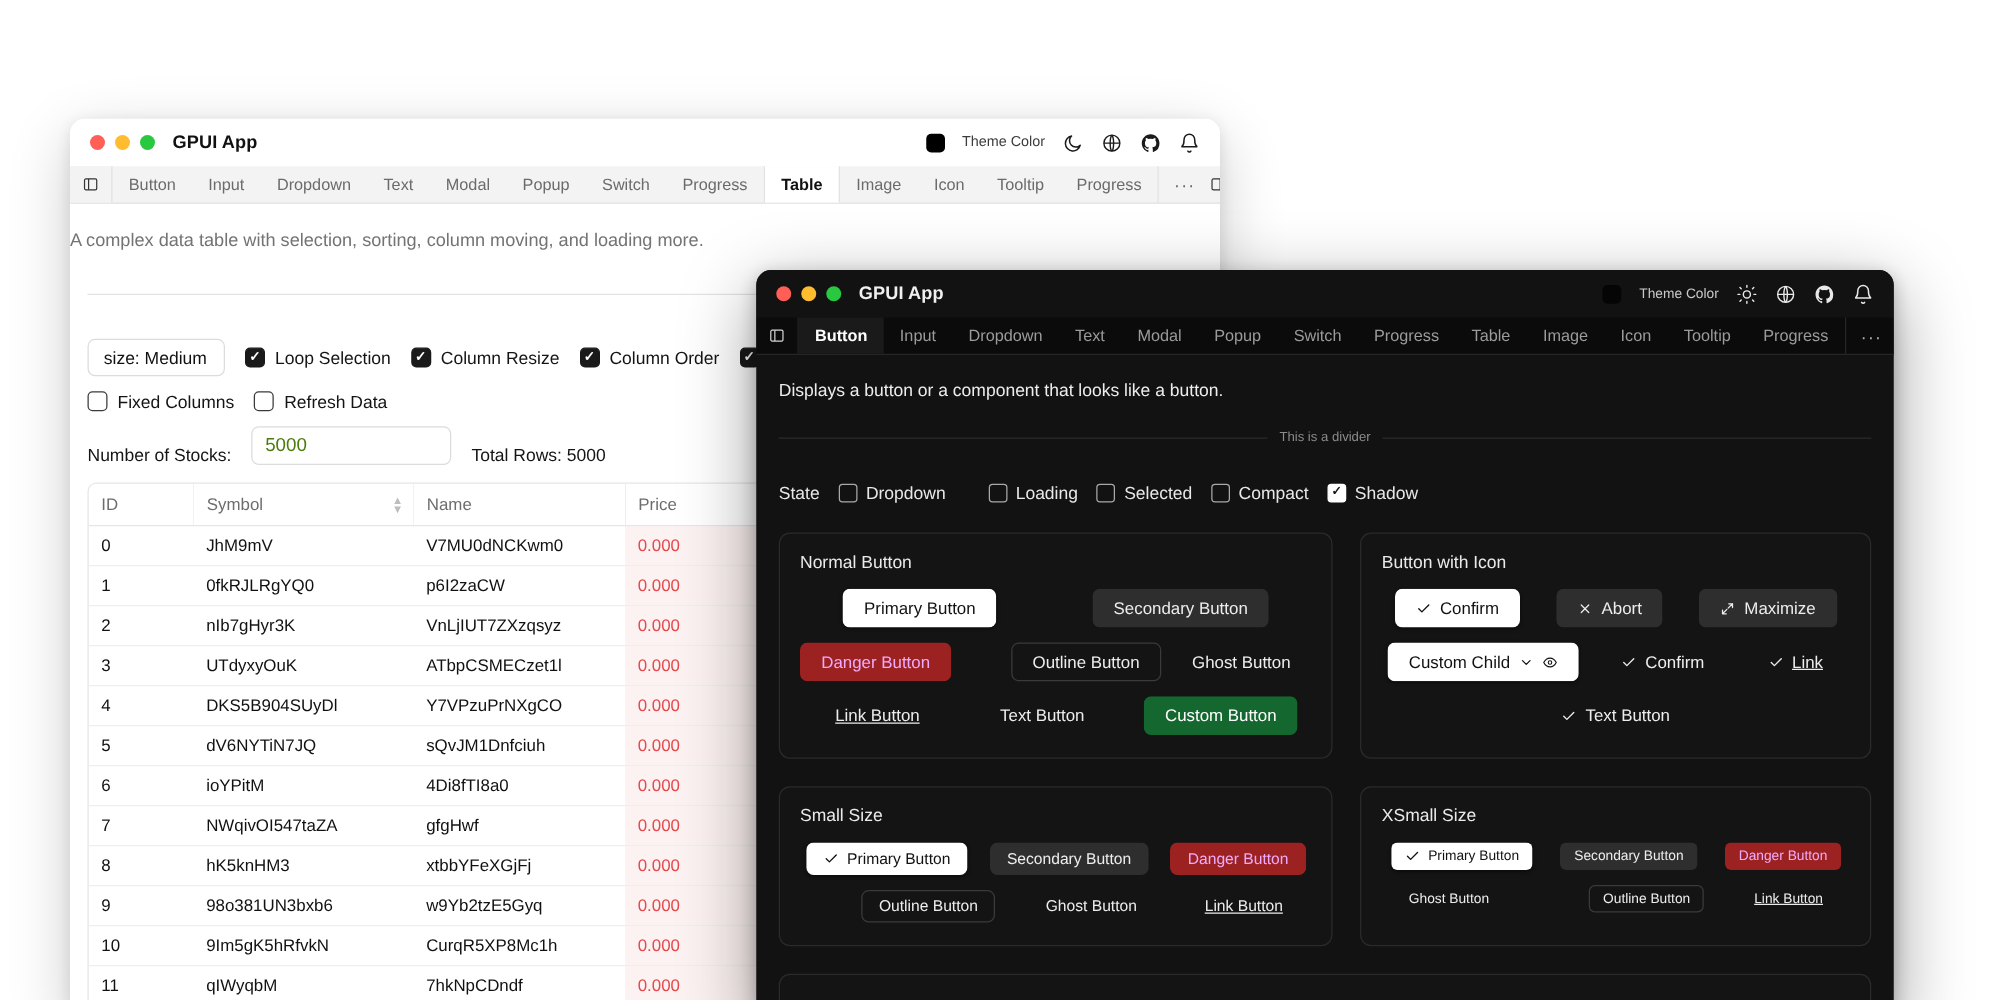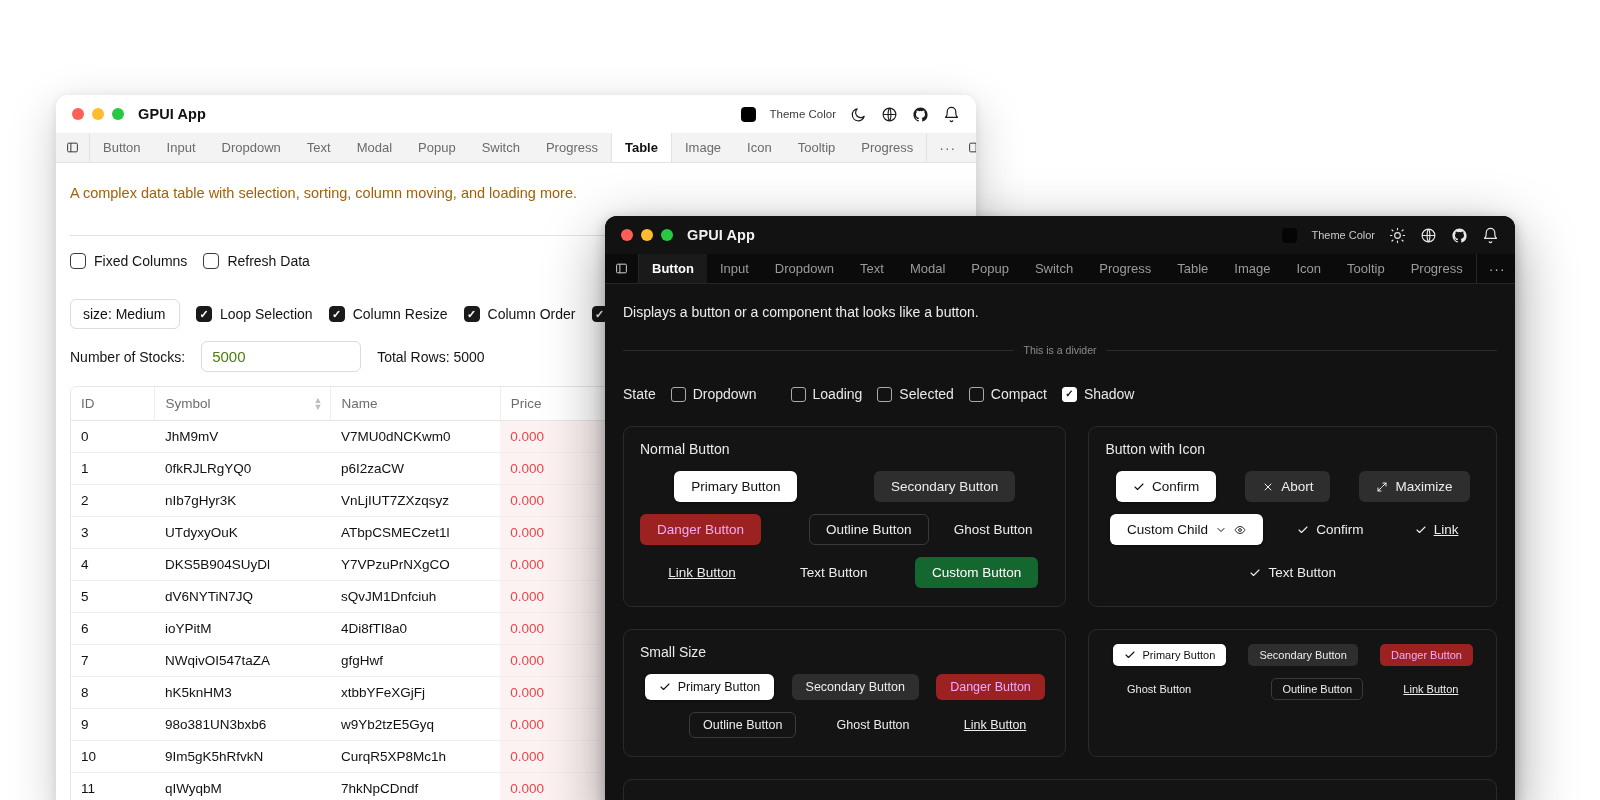--- a/index.html
+++ b/index.html
@@ -45,30 +45,30 @@
   #light-window .theme-label { color: #3c3c3c; }
   #light-window .ico { color: #1b1b1b; }
   #light-window .tabbar { background: #f3f3f3; border-bottom: 1px solid #e2e2e2; color: #6b6b6b; }
   #light-window .tabbar .side-btn { color: #333; border-right: 1px solid #e2e2e2; background:#f3f3f3; }
   #light-window .tab.active { background: #ffffff; color: #111; border-left: 1px solid #e2e2e2; border-right: 1px solid #e2e2e2; }
   #light-window .tab-more { color: #666; border-left: 1px solid #e2e2e2; }
   #light-window .tab-end { display:flex; align-items:center; justify-content:center; width:30px; color:#333; }
   #light-window .tab-end svg { width: 13px; height: 13px; }
 
   .l-body { padding: 22px 0 0 0; }
-  .l-desc { font-size: 14.5px; color: #a16207; padding: 0 14px; }
+  .l-desc { font-size: 14.5px; color: #737373; padding: 0 0; }
   .divider { display: flex; align-items: center; margin: 28px 14px 0 14px; }
   .divider .line { flex: 1; height: 1px; background: #e3e3e3; }
   .divider .line.short { flex: 0 0 60px; }
   .divider .dtext { font-size: 11px; color: #9a9a9a; padding: 0 10px; }
 
   .ctrl-row { display: flex; align-items: center; gap: 16px; padding: 0 14px; }
   .ctrl-row.r1 { margin-top: 30px; }
   .ctrl-row.r2 { margin-top: 12px; }
-  .ctrl-row.r3 { margin-top: 12px; }
+  .ctrl-row.r3 { margin-top: 12px; align-items: flex-end; }
   .select-box {
     border: 1px solid #dcdcdc; border-radius: 6px; padding: 6px 12px;
     font-size: 14px; color: #111; background: #fff; min-width: 110px;
   }
   .cb-wrap { display: flex; align-items: center; gap: 8px; font-size: 14px; color: #141414; white-space: nowrap; }
   .cbox { width: 16px; height: 16px; border-radius: 4px; border: 1.5px solid #3a3a3a;
           display: inline-flex; align-items: center; justify-content: center; background: #fff; flex: 0 0 16px; }
   .cbox.on { background: #1a1a1a; border-color: #1a1a1a; }
   .cbox.on::after { content: "✓"; color: #fff; font-size: 11px; line-height: 1; font-weight: 700; }
   .num-input { border: 1px solid #dcdcdc; border-radius: 6px; padding: 6px 10px; width: 160px;
@@ -245,51 +245,51 @@
 
     <div class="l-body">
       <div class="l-desc">A complex data table with selection, sorting, column moving, and loading more.</div>
 
       <div class="divider">
         <div class="line"></div>
         <div class="dtext">This is a divider</div>
         <div class="line short"></div>
       </div>
 
-      <div class="ctrl-row r2">
-        <div id="light-cb2" style="display:flex; gap:16px;">
-            <div class="cb-wrap">
-              <span class="cbox"></span>
-              <span>Fixed Columns</span>
-            </div>
-            <div class="cb-wrap">
-              <span class="cbox"></span>
-              <span>Refresh Data</span>
-            </div>
-          </div>
-      </div>
-
       <div class="ctrl-row r1">
         <div class="select-box">size: Medium</div>
         <div id="light-cb1" style="display:flex; gap:16px;">
             <div class="cb-wrap">
               <span class="cbox on"></span>
               <span>Loop Selection</span>
             </div>
             <div class="cb-wrap">
               <span class="cbox on"></span>
               <span>Column Resize</span>
             </div>
             <div class="cb-wrap">
               <span class="cbox on"></span>
               <span>Column Order</span>
             </div>
             <div class="cb-wrap">
               <span class="cbox on"></span>
               <span>Column</span>
+            </div>
+          </div>
+      </div>
+
+      <div class="ctrl-row r2">
+        <div id="light-cb2" style="display:flex; gap:16px;">
+            <div class="cb-wrap">
+              <span class="cbox"></span>
+              <span>Fixed Columns</span>
+            </div>
+            <div class="cb-wrap">
+              <span class="cbox"></span>
+              <span>Refresh Data</span>
             </div>
           </div>
       </div>
 
       <div class="ctrl-row r3">
         <span class="lbl">Number of Stocks:</span>
         <div class="num-input">5000</div>
         <span class="lbl">Total Rows: 5000</span>
       </div>
 
@@ -663,20 +663,21 @@
               </div>
               <div class="btn ghost sm">
                 <span>Ghost Button</span>
               </div>
               <div class="btn link sm">
                 <span>Link Button</span>
               </div>
             </div>
         </div>
         <div class="card">
+          <div class="card-title">XSmall Size</div>
           <div class="btn-row" id="xs-r1">
               <div class="btn primary xs">
                 <span style="display: inline-flex;">
                   <svg viewBox="0 0 24 24" fill="none" stroke="currentColor" stroke-width="2.2" stroke-linecap="round" stroke-linejoin="round">
                     <path d="M20 6 9 17l-5-5"></path>
                   </svg>
                 </span>
                 <span>Primary Button</span>
               </div>
               <div class="btn secondary xs">

